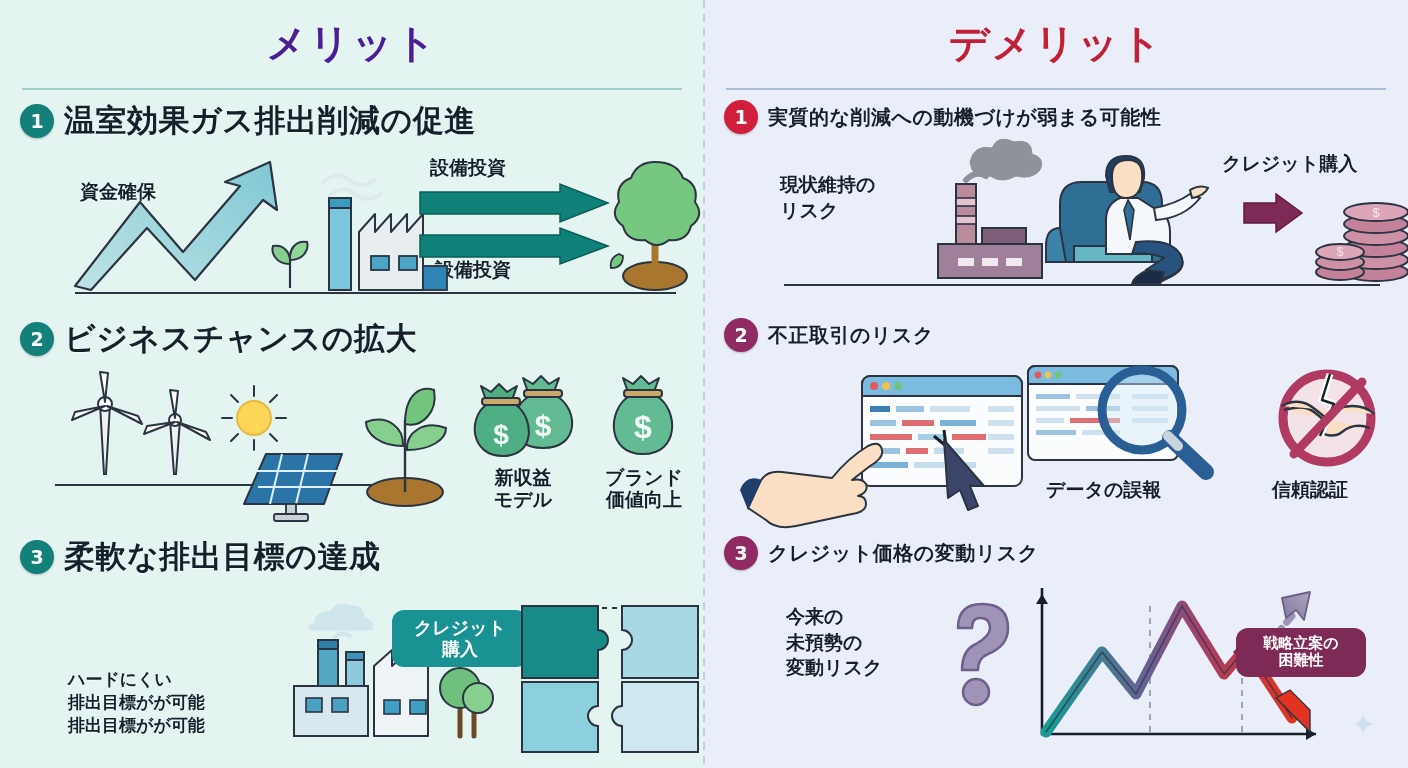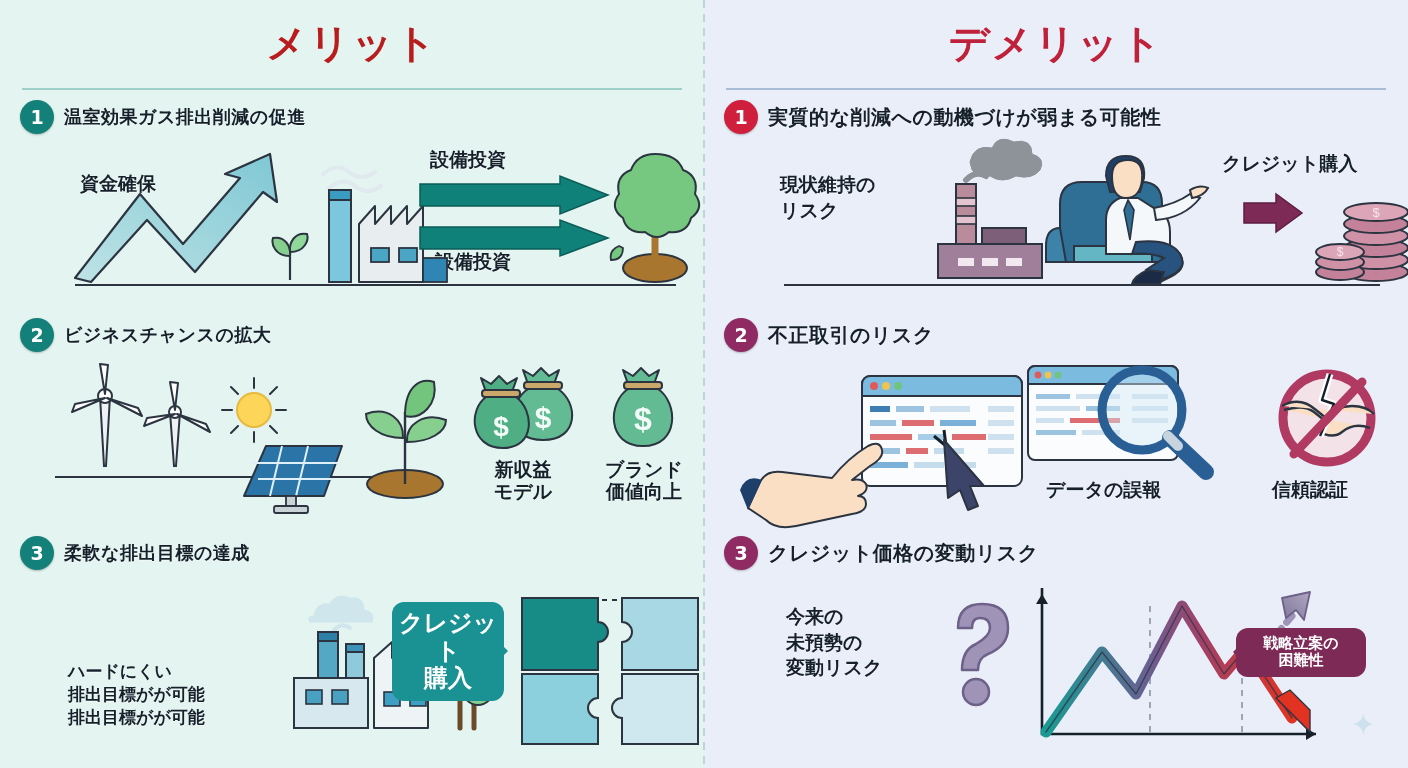--- a/index.html
+++ b/index.html
@@ -6,43 +6,43 @@
   body{width:1408px;height:768px;overflow:hidden;font-family:"DejaVu Sans","Liberation Sans",sans-serif;}
   .page{position:relative;width:1408px;height:768px;display:flex;}
   .panel{position:relative;width:704px;height:768px;box-sizing:border-box;}
   .panel.left{background:#e4f4f1;}
   .panel.right{background:#e9eef8;}
   .divider{position:absolute;left:703px;top:0;width:2px;height:768px;
     background-image:linear-gradient(to bottom,#bcd6d6 0 8px,rgba(255,255,255,0) 8px 14px);
     background-size:2px 14px;}
   .panel-title{position:absolute;top:16px;left:0;width:100%;text-align:center;
     font-size:40px;font-weight:bold;letter-spacing:2px;}
-  .left .panel-title{color:#b91c1c;}
+  .left .panel-title{color:#4c1d95;}
   .right .panel-title{color:#c0213a;}
   .title-rule{position:absolute;top:88px;height:2px;}
   .left .title-rule{left:22px;right:22px;width:660px;background:#9fcfc9;}
   .right .title-rule{left:22px;right:22px;width:660px;background:#a9bcd6;}
   .item{position:absolute;left:20px;width:666px;}
   .item-head{display:flex;align-items:center;gap:10px;}
   .badge{width:34px;height:34px;border-radius:50%;flex:0 0 34px;color:#fff;
     font-size:19px;font-weight:bold;display:flex;align-items:center;justify-content:center;
     box-shadow:0 1px 2px rgba(0,0,0,.25);}
   .badge.teal{background:#13807a;}
   .badge.red{background:#cf1f3c;}
   .badge.purple{background:#8f2a63;}
-  .item-title{font-size:18px;font-weight:bold;color:#16202b;letter-spacing:.5px;
+  .item-title{font-size:31px;font-weight:bold;color:#16202b;letter-spacing:.5px;
     text-shadow:0 1px 0 rgba(255,255,255,.5);}
   .right .item-title{font-size:20px;}
   .illus{position:relative;margin-top:6px;height:150px;}
   .ground{position:absolute;left:0;right:0;bottom:4px;height:2px;background:#2b3440;}
   .lbl{position:absolute;font-size:19px;font-weight:bold;color:#16202b;line-height:1.18;
     text-shadow:0 1px 0 rgba(255,255,255,.55);}
   .lbl.sm{font-size:17px;}
   .bubble{position:absolute;border-radius:12px;color:#fff;font-weight:bold;
-    font-size:24px;line-height:1.15;padding:8px 0;text-align:center;}
+    font-size:18px;line-height:1.15;padding:8px 12px;text-align:center;}
   .bubble.teal{background:#1a9192;}
   .bubble.purple{background:#7d2a57;font-size:15px;padding:7px 10px;}
   .bubble .nib{position:absolute;width:0;height:0;}
   .bubble.teal .nib{right:-13px;top:50%;margin-top:-9px;border:9px solid transparent;border-left-color:#1a9192;}
   .bubble.purple .nib{left:-11px;top:50%;margin-top:-8px;border:8px solid transparent;border-right-color:#7d2a57;}
   svg{display:block;overflow:visible;}
   .spark{position:absolute;right:14px;bottom:14px;color:#cfe0ef;font-size:30px;}
 </style>
 </head>
 <body>

